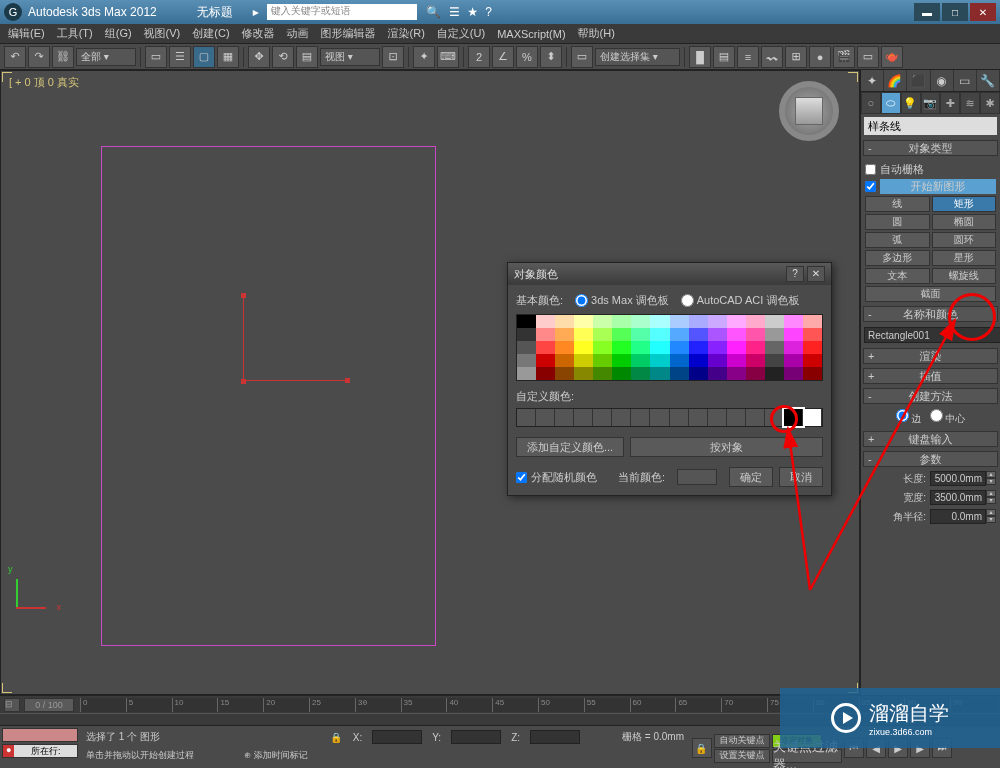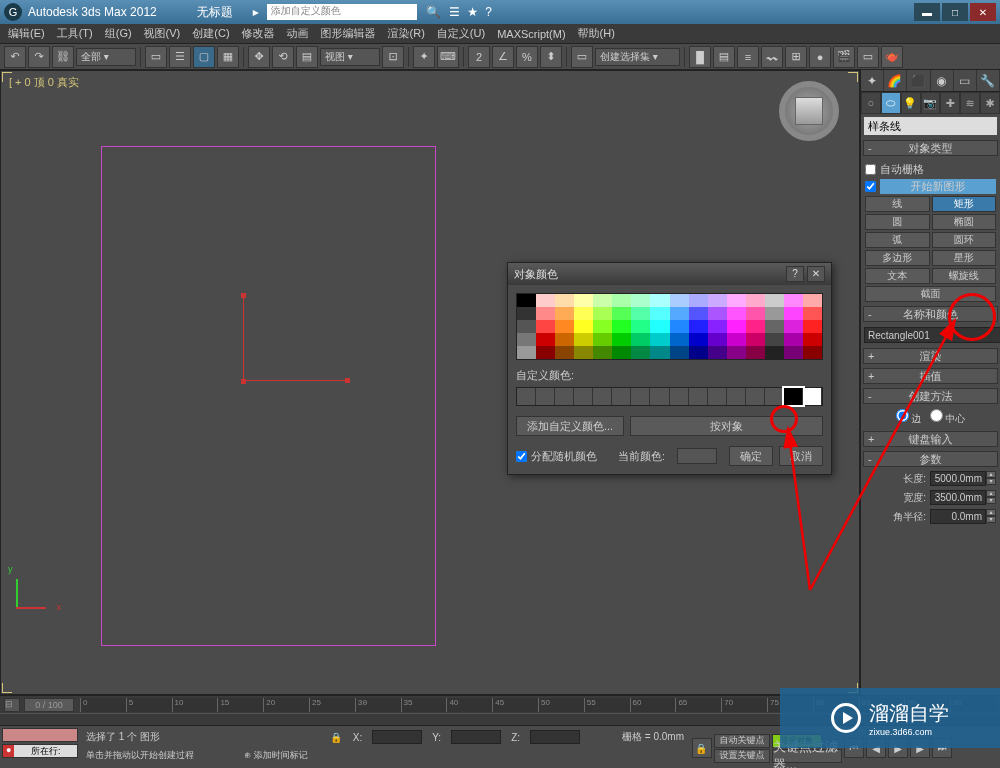--- a/index.html
+++ b/index.html
@@ -126,21 +126,21 @@
 </head>
 <body>
 
 <div class="titlebar">
   <div class="logo">G</div>
   <span>Autodesk 3ds Max  2012</span>
   <span style="width:40px"></span>
   <span>无标题</span>
   <span style="width:20px"></span>
   <span>▸</span>
-  <div class="search">添加自定义颜色</div>
+  <div class="search">键入关键字或短语</div>
   <div class="ticons">
     <span>🔍</span>
     <span>☰</span>
     <span>★</span>
     <span>?</span>
   </div>
   <div class="spacer"></div>
   <div class="winbtn">▬</div>
   <div class="winbtn">□</div>
   <div class="winbtn close">✕</div>
@@ -414,20 +414,31 @@
 </div>
 
 <div class="dialog">
   <div class="dlg-title">
     <span>对象颜色</span>
     <div class="spacer"></div>
     <div class="x">?</div>
     <div class="x">✕</div>
   </div>
   <div class="dlg-body">
+    <div class="dlg-row">
+      <span>基本颜色:</span>
+      <label>
+          <input type="radio" checked="" style=""> 
+          <span>3ds Max 调色板</span>
+        </label>
+      <label>
+          <input type="radio" style=""> 
+          <span>AutoCAD ACI 调色板</span>
+        </label>
+    </div>
     <div class="palette" id="palette">
         <div class="pc" style="background: rgb(0, 0, 0);"></div>
         <div class="pc" style="background: rgb(255, 204, 204);"></div>
         <div class="pc" style="background: rgb(255, 221, 170);"></div>
         <div class="pc" style="background: rgb(255, 255, 170);"></div>
         <div class="pc" style="background: rgb(204, 255, 170);"></div>
         <div class="pc" style="background: rgb(170, 255, 170);"></div>
         <div class="pc" style="background: rgb(170, 255, 204);"></div>
         <div class="pc" style="background: rgb(170, 255, 255);"></div>
         <div class="pc" style="background: rgb(170, 204, 255);"></div>

